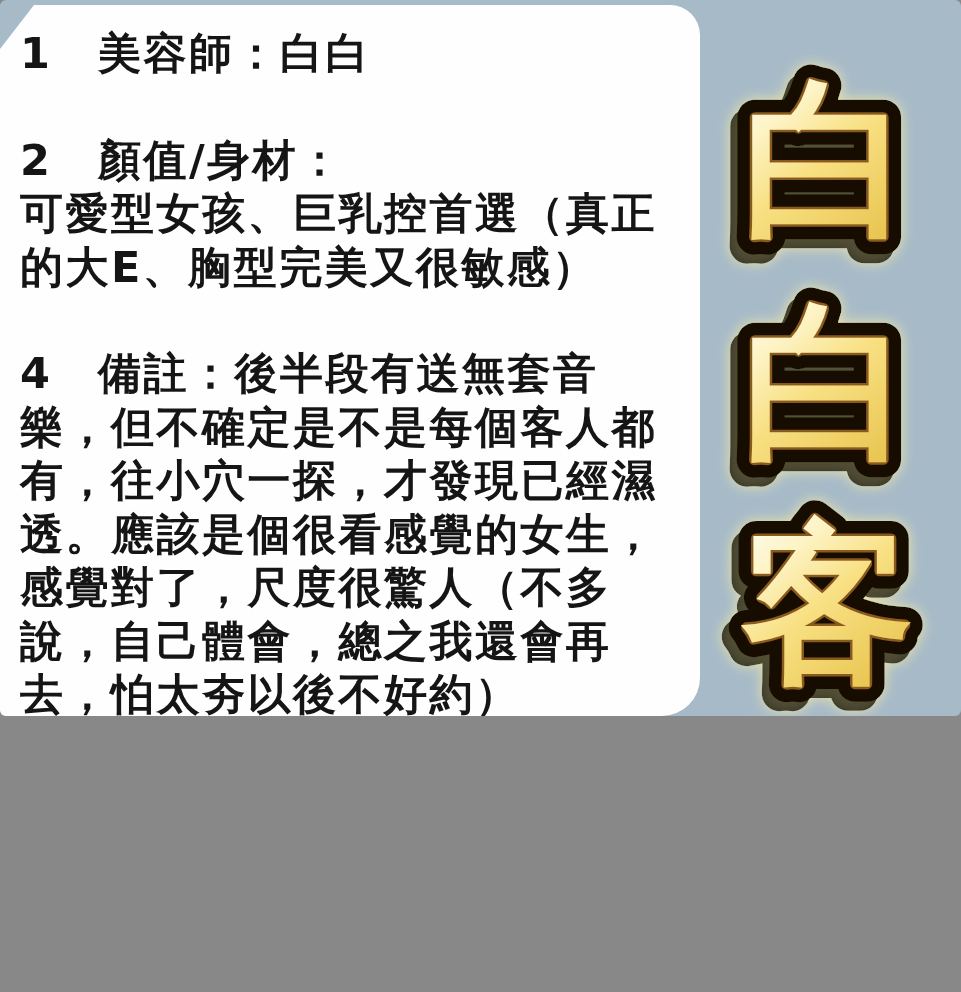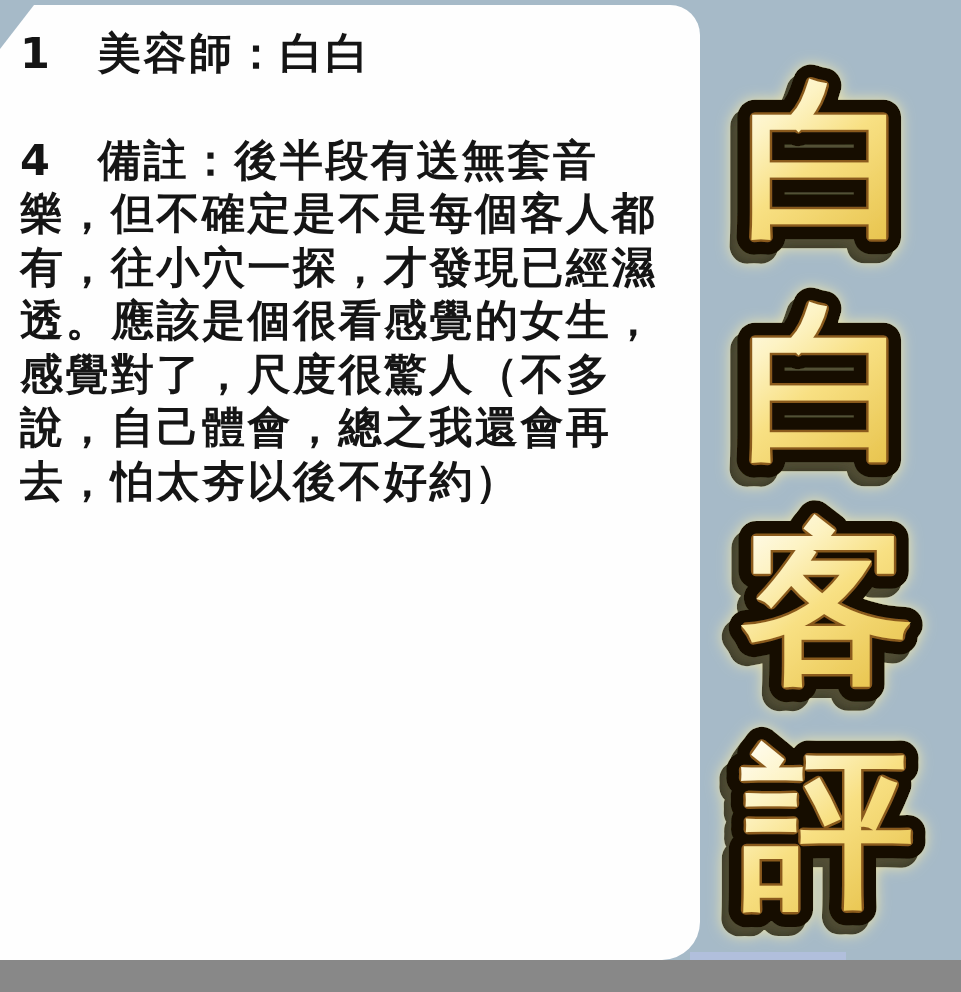--- a/index.html
+++ b/index.html
@@ -1,21 +1,22 @@
 <!DOCTYPE html>
 <html><head>
 <meta charset="utf-8">
 <style>
   html,body { margin:0; padding:0; background:#888; }
   .stage {
     position:relative;
-    width:961px; height:960px;
+    width:961px; height:716px;
     overflow:hidden;
     background:#a6bac8;
     font-family:"DejaVu Sans", sans-serif;
+    border-radius:6px;
   }
   
   .bubble {
     position:absolute;
     left:-24px; top:5px; bottom:0;
     width:724px;
     background:#fefefe;
     border-radius:4px 30px 38px 0;
     z-index:1;
   }
@@ -88,20 +89,23 @@
 </head>
 <body>
 
 <div class="stage">
 
   <div class="ts-highlight"></div>
 
   <div class="bubble">
     <div class="msg">
       <div class="sec">1　美容師：白白</div>
+      <div class="sec">2　顏值/身材：
+可愛型女孩、巨乳控首選（真正
+的大E、胸型完美又很敏感）</div>
       <div class="sec">4　備註：後半段有送無套音
 樂，但不確定是不是每個客人都
 有，往小穴一探，才發現已經濕
 透。應該是個很看感覺的女生，
 感覺對了，尺度很驚人（不多
 說，自己體會，總之我還會再
 去，怕太夯以後不好約）</div>
     </div>
   </div>
 

